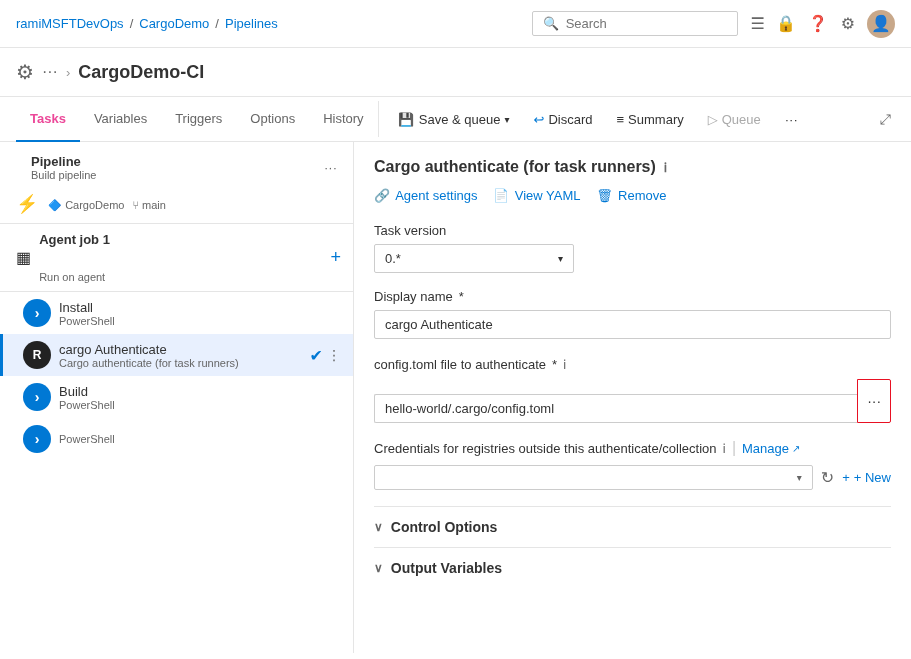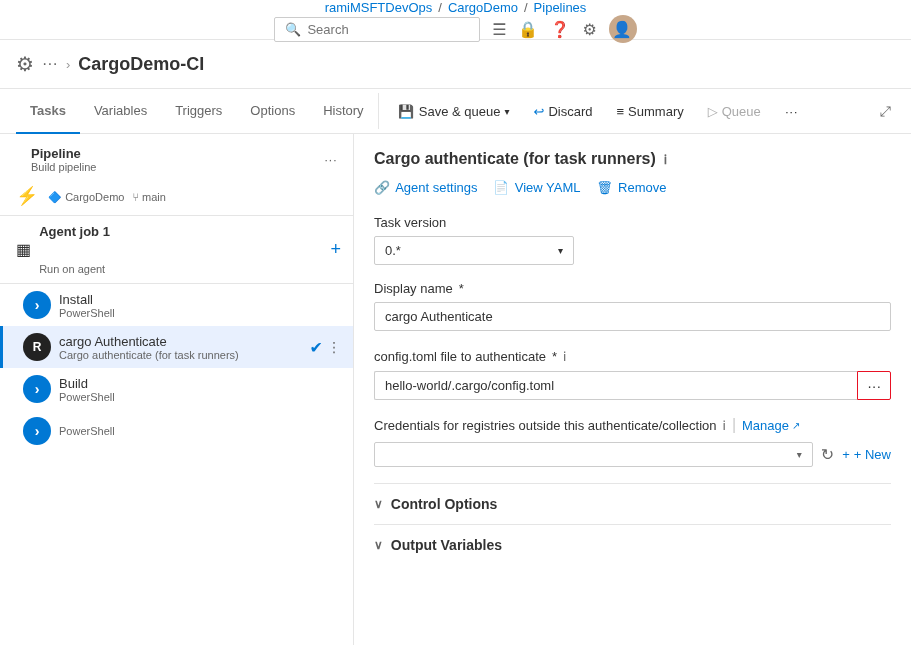--- a/index.html
+++ b/index.html
@@ -1,21 +1,21 @@
 <!DOCTYPE html>
 <html><head>
   <meta charset="utf-8">
   <style>
     * { box-sizing: border-box; margin: 0; padding: 0; }
     body { font-family: 'Segoe UI', Arial, sans-serif; font-size: 13px; color: #333; background: #fff; width: 911px; height: 659px; overflow: hidden; }
 
     
     .top-nav {
       display: flex; align-items: center; justify-content: space-between;
-      padding: 0 16px; height: 40px; background: #fff; border-bottom: 1px solid #e5e5e5; flex-direction: column;
+      padding: 0 16px; height: 48px; background: #fff; border-bottom: 1px solid #e5e5e5;
     }
     .top-nav-left { display: flex; align-items: center; gap: 6px; font-size: 13px; color: #0078d4; }
     .top-nav-left span { color: #666; }
     .top-nav-right { display: flex; align-items: center; gap: 12px; }
     .search-box {
       display: flex; align-items: center; border: 1px solid #ccc; border-radius: 2px;
       padding: 4px 10px; gap: 6px; width: 206px; background: #fff;
     }
     .search-box input { border: none; outline: none; font-size: 13px; width: 100%; color: #666; }
     .nav-icon { color: #666; font-size: 16px; cursor: pointer; }
@@ -34,21 +34,21 @@
     
     .tab-bar {
       display: flex; align-items: center; padding: 0 0 0 16px;
       border-bottom: 1px solid #e5e5e5; background: #fff; height: 44px;
     }
     .tab {
       padding: 0 14px; height: 44px; display: flex; align-items: center;
       cursor: pointer; color: #666; font-size: 13px; border-bottom: 2px solid transparent;
       margin-bottom: -1px;
     }
-    .tab.active { color: #737373; border-bottom: 2px solid #0078d4; font-weight: 600; }
+    .tab.active { color: #ec4899; border-bottom: 2px solid #0078d4; font-weight: 600; }
 
     
     .toolbar {
       display: flex; align-items: center; padding: 6px 12px; gap: 8px;
       border-bottom: 1px solid #e5e5e5; background: #fff; flex-shrink: 0;
     }
     .toolbar-btn {
       display: flex; align-items: center; gap: 4px; padding: 4px 8px;
       border: none; background: none; cursor: pointer; color: #333; font-size: 13px;
       border-radius: 2px;
@@ -131,21 +131,21 @@
       display: flex; align-items: center; justify-content: space-between;
       border: 1px solid #ccc; border-radius: 2px; padding: 6px 10px; width: 200px; cursor: pointer;
       background: #fff; font-size: 13px;
     }
     .form-input {
       width: 100%; border: 1px solid #ccc; border-radius: 2px; padding: 6px 10px;
       font-size: 13px; outline: none; color: #333;
     }
 
     .input-with-btn { display: flex; align-items: stretch; width: 100%; }
-    .input-with-btn .form-input { border-right: none; border-radius: 2px 0 0 2px; }
+    .input-with-btn .form-input { border-right: none; border-radius: 2px 0 0 2px; margin-top: 15px; }
     .input-browse-btn {
       display: flex; align-items: center; justify-content: center;
       width: 36px; border: 1px solid #e81123; border-left: 1px solid #e81123;
       cursor: pointer; background: #fff; color: #333; font-size: 14px; border-radius: 0 2px 2px 0;
     }
 
     
     .credentials-row { display: flex; align-items: center; gap: 8px; margin-top: 8px; }
     .credentials-select {
       flex: 1; display: flex; align-items: center; justify-content: space-between;

